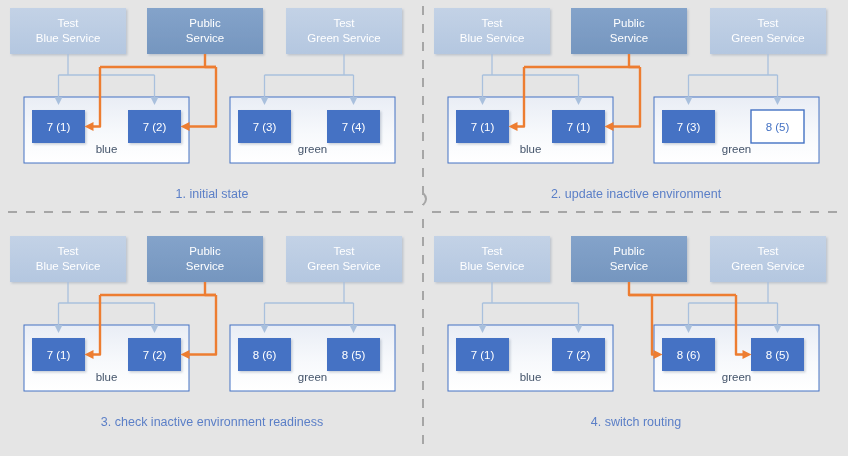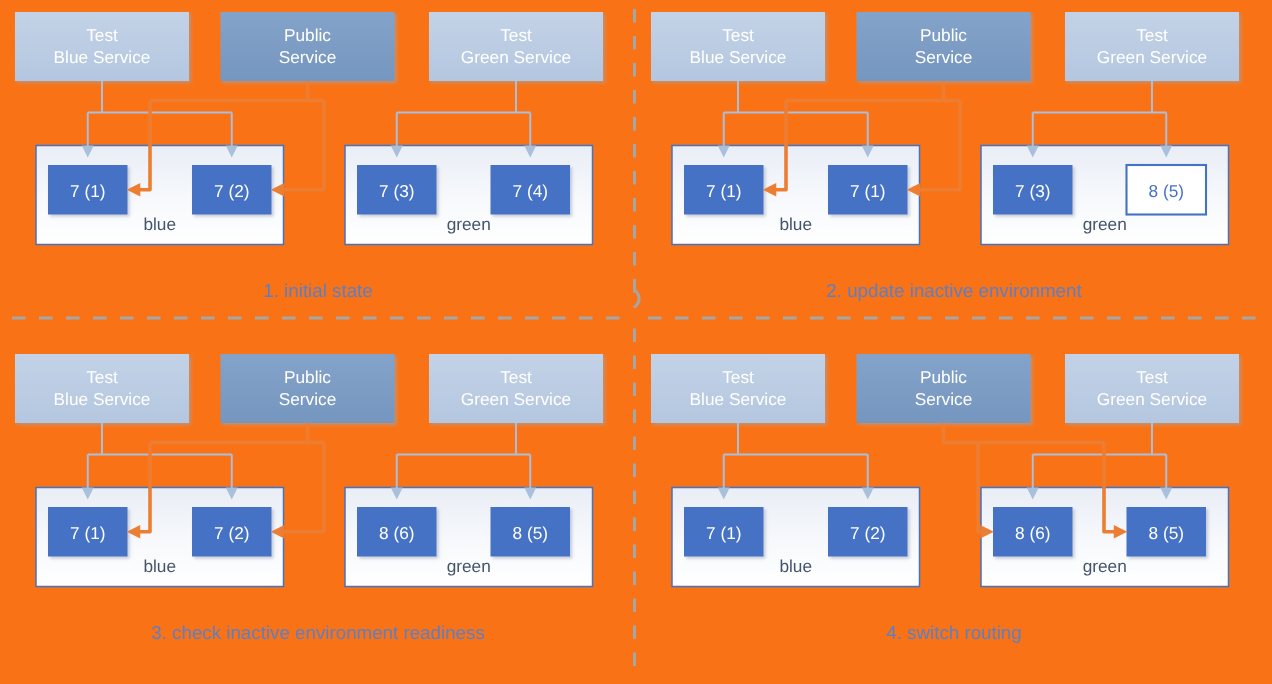--- a/index.html
+++ b/index.html
@@ -1,18 +1,18 @@
 <!DOCTYPE html>
 <html><head>
 <meta charset="utf-8">
 <style>
   html,body{margin:0;padding:0;background:#ffffff;}
   body{width:848px;height:456px;overflow:hidden;
        font-family:"Liberation Sans","DejaVu Sans",sans-serif;}
-  #root{position:relative;width:848px;height:456px;background:#f97316;}
+  #root{position:relative;width:848px;height:456px;background:#e5e5e5;}
   svg.layer{position:absolute;left:0;top:0;width:848px;height:456px;}
   .svc-lbl{font-family:"Liberation Sans","DejaVu Sans",sans-serif;
            font-size:11.5px;fill:#ffffff;text-anchor:middle;}
   .inst-lbl{font-family:"Liberation Sans","DejaVu Sans",sans-serif;
             font-size:11.5px;fill:#ffffff;text-anchor:middle;}
   .inst-lbl.outline{fill:#4472C4;}
   .env-lbl{font-family:"Liberation Sans","DejaVu Sans",sans-serif;
            font-size:11.5px;fill:#44546A;text-anchor:middle;}
   .panel-lbl{font-family:"Liberation Sans","DejaVu Sans",sans-serif;
              font-size:12.5px;fill:#5B7FC7;text-anchor:middle;}

